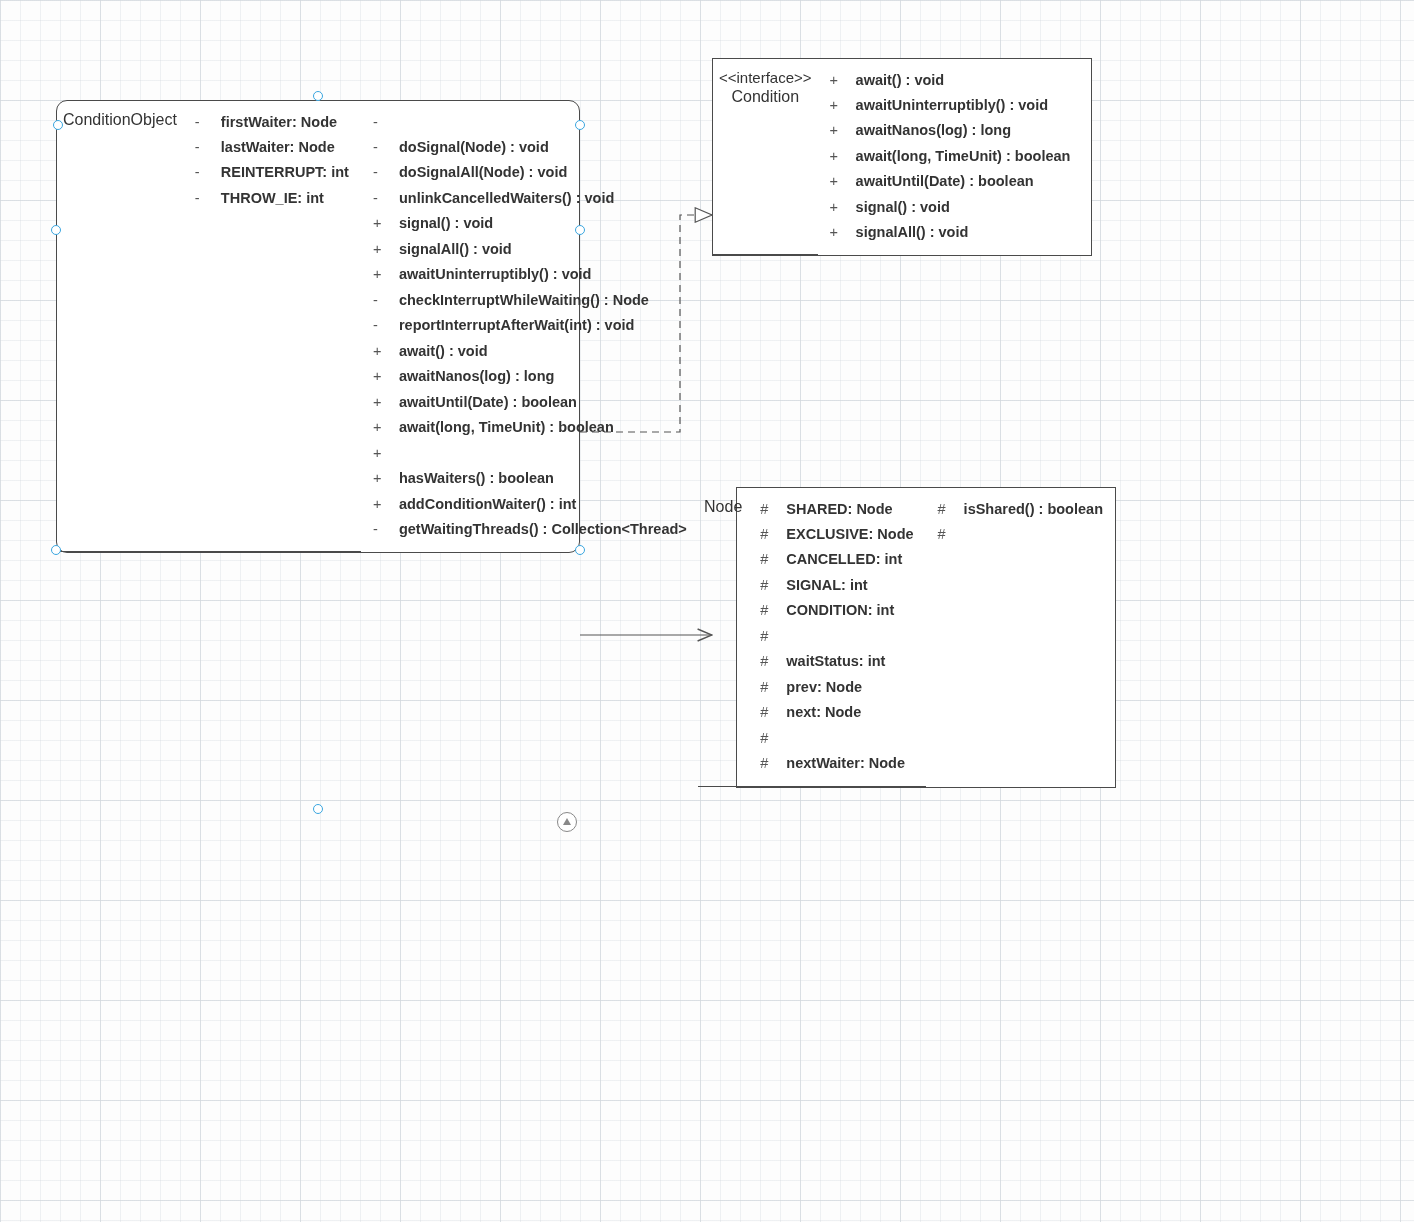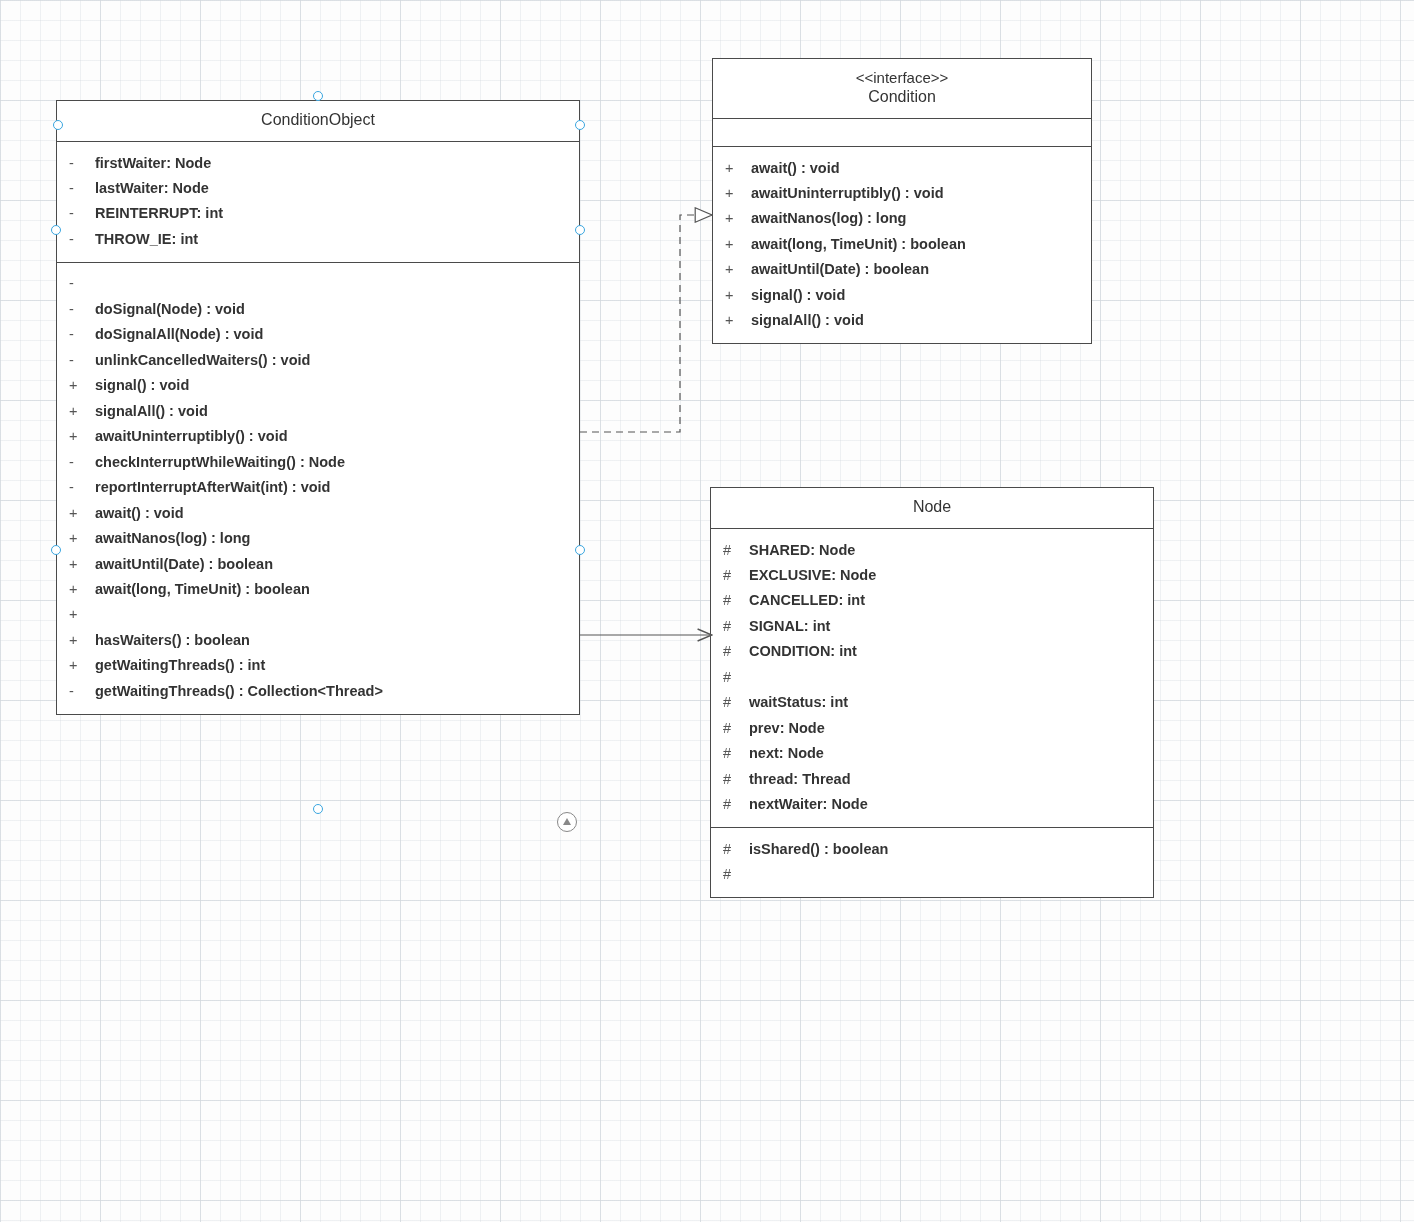--- a/index.html
+++ b/index.html
@@ -17,21 +17,21 @@
     background-size: 20px 20px, 20px 20px, 100px 100px, 100px 100px;
     width: 1414px;
     height: 1222px;
     position: relative;
   }
   .class-box {
     position: absolute;
     background: #ffffff;
     border: 1px solid #4a4a4a;
     display: flex;
-    flex-direction: column;
+    flex-direction: row;
   }
   .class-title {
     text-align: center;
     padding: 10px 6px 12px 6px;
     border-bottom: 1px solid #4a4a4a;
     font-size: 16px;
   }
   .stereotype {
     display: block;
     font-size: 15px;
@@ -80,21 +80,21 @@
   svg.overlay {
     position: absolute;
     left:0; top:0;
     width:1414px; height:1222px;
     pointer-events:none;
   }
 </style>
 </head>
 <body>
 
-<div id="box-co" class="class-box" style="left:56px; top:100px; width:524px;">
+<div id="box-co" class="class-box" style="left:56px; top:100px; width:524px;border-radius:11px;">
   <div class="class-title">
     <span>ConditionObject</span>
   </div>
   <div class="section" id="co-attrs">
       <div class="row">
         <span class="vis">-</span>
         <span class="sig">firstWaiter: Node</span>
       </div>
       <div class="row">
         <span class="vis">-</span>
@@ -163,21 +163,21 @@
       </div>
       <div class="row">
         <span class="vis">+</span>
       </div>
       <div class="row">
         <span class="vis">+</span>
         <span class="sig">hasWaiters() : boolean</span>
       </div>
       <div class="row">
         <span class="vis">+</span>
-        <span class="sig">getWaitingThreads() : int</span>
+        <span class="sig">addConditionWaiter() : int</span>
       </div>
       <div class="row">
         <span class="vis">-</span>
         <span class="sig">getWaitingThreads() : Collection&lt;Thread&gt;</span>
       </div>
     </div>
 </div>
 
 <div id="box-cond" class="class-box" style="left:712px; top:58px; width:380px;">
   <div class="class-title">
@@ -210,21 +210,21 @@
         <span class="vis">+</span>
         <span class="sig">signal() : void</span>
       </div>
       <div class="row">
         <span class="vis">+</span>
         <span class="sig">signalAll() : void</span>
       </div>
     </div>
 </div>
 
-<div id="box-node" class="class-box" style="left:710px; top:487px; width:444px;">
+<div id="box-node" class="class-box" style="left:736px; top:487px; width:380px;justify-content:flex-end;">
   <div class="class-title">
     <span>Node</span>
   </div>
   <div class="section" id="node-attrs">
       <div class="row">
         <span class="vis">#</span>
         <span class="sig">SHARED: Node</span>
       </div>
       <div class="row">
         <span class="vis">#</span>
@@ -252,21 +252,20 @@
       <div class="row">
         <span class="vis">#</span>
         <span class="sig">prev: Node</span>
       </div>
       <div class="row">
         <span class="vis">#</span>
         <span class="sig">next: Node</span>
       </div>
       <div class="row">
         <span class="vis">#</span>
-        <span class="sig">thread: Thread</span>
       </div>
       <div class="row">
         <span class="vis">#</span>
         <span class="sig">nextWaiter: Node</span>
       </div>
     </div>
   <div class="section" id="node-ops">
       <div class="row">
         <span class="vis">#</span>
         <span class="sig">isShared() : boolean</span>

